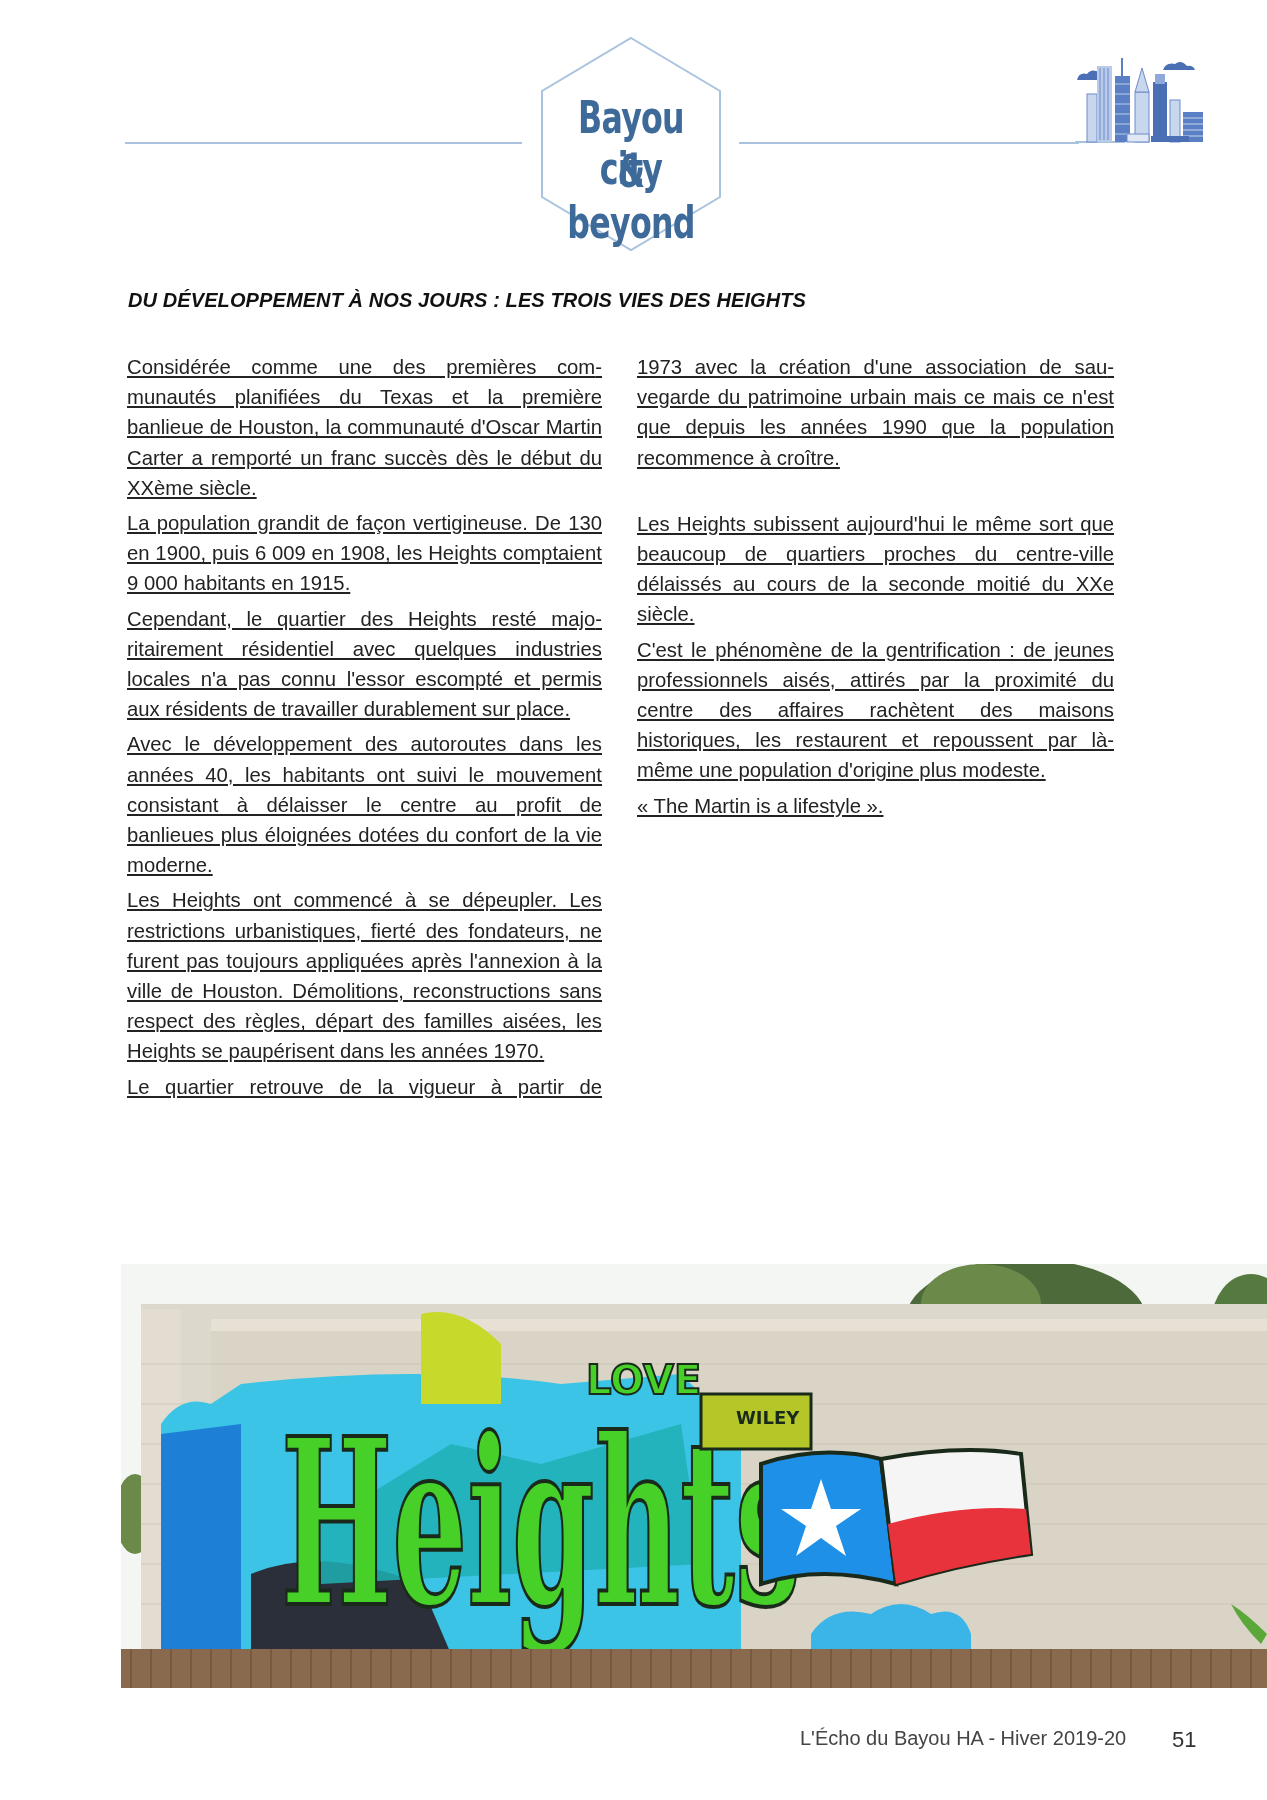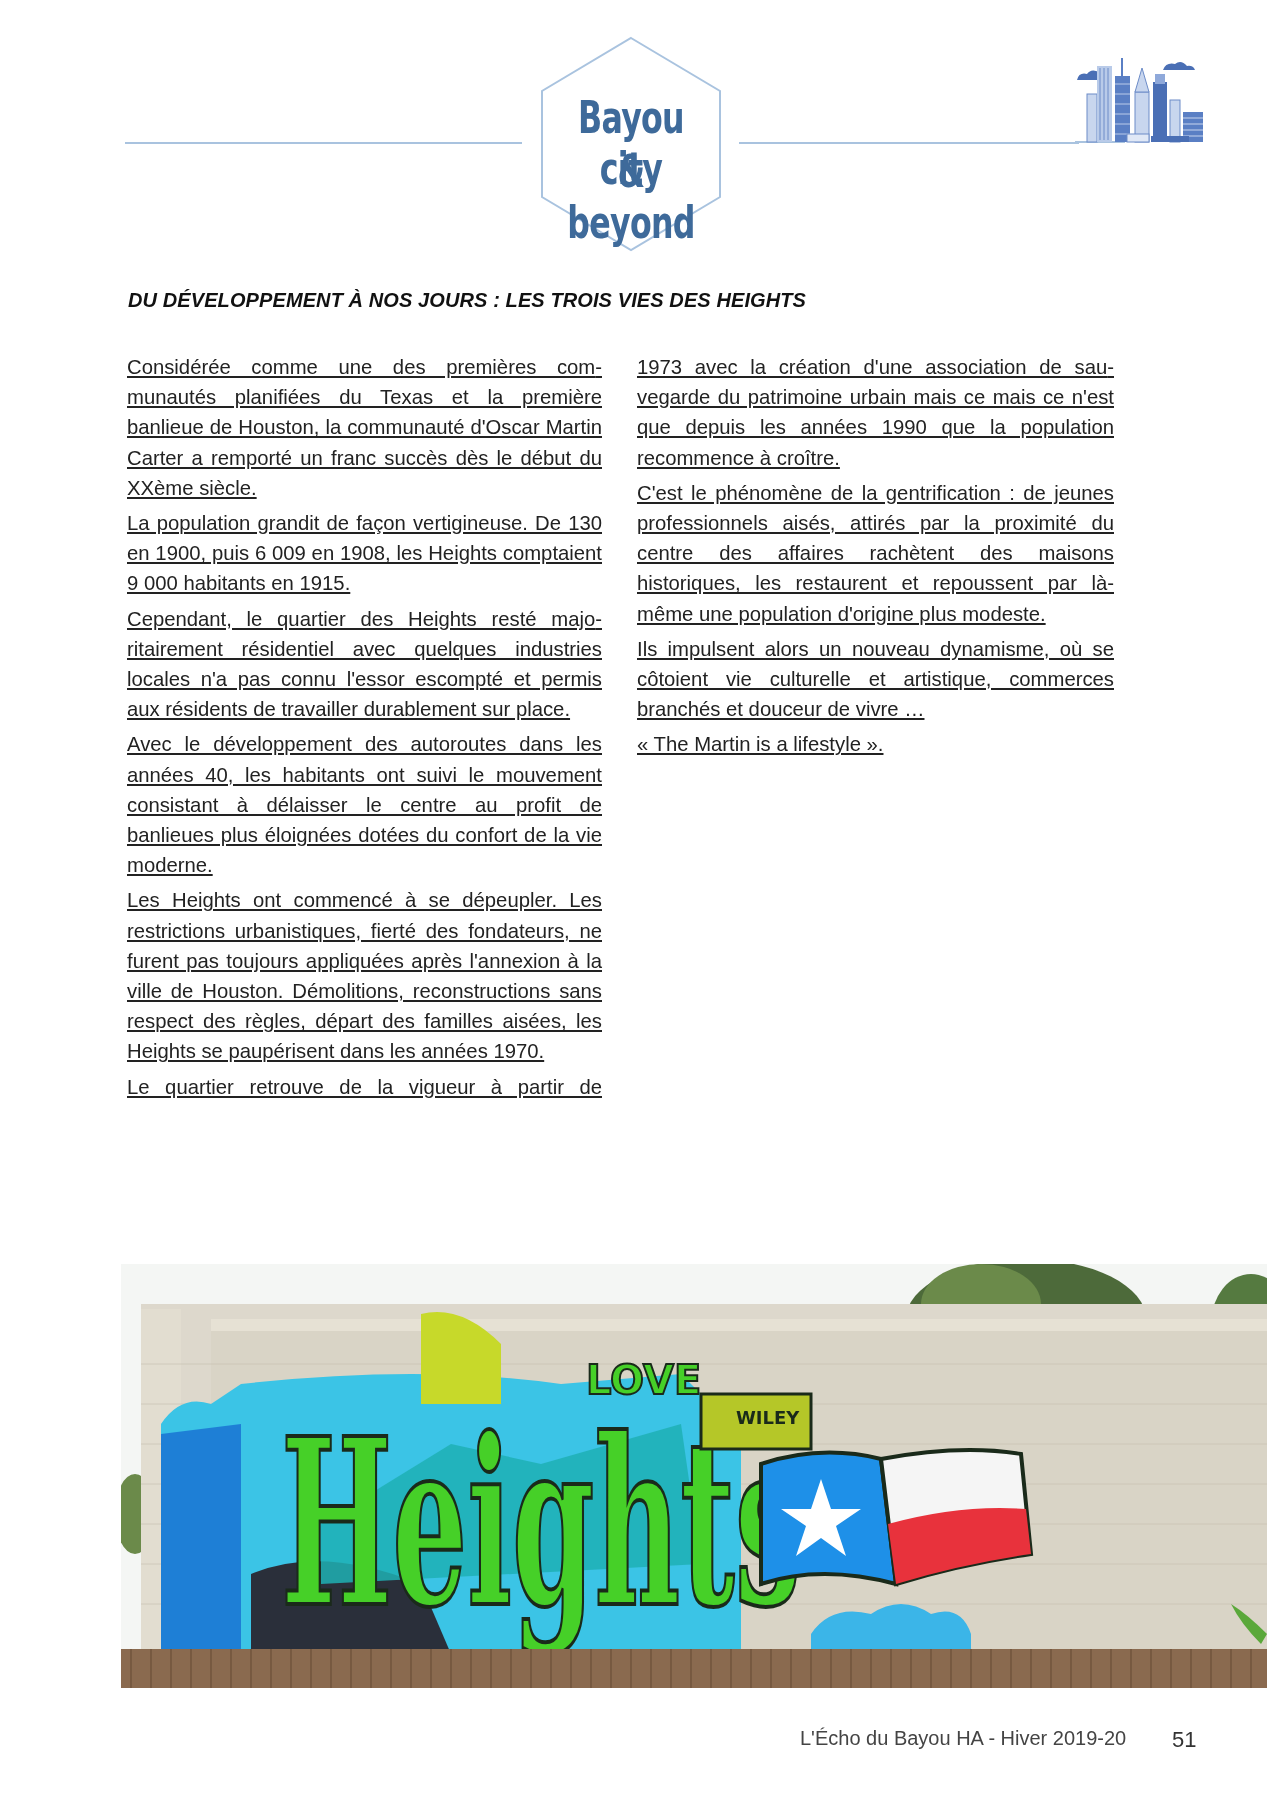--- a/index.html
+++ b/index.html
@@ -93,22 +93,22 @@
   <p>Considérée comme une des premières com­munautés planifiées du Texas et la première banlieue de Houston, la communauté d'Oscar Martin Carter a remporté un franc succès dès le début du XXème siècle.</p>
   <p>La population grandit de façon vertigineuse. De 130 en 1900, puis 6 009 en 1908, les Heights comptaient 9 000 habitants en 1915.</p>
   <p>Cependant, le quartier des Heights resté majo­ritairement résidentiel avec quelques industries locales n'a pas connu l'essor escompté et per­mis aux résidents de travailler durablement sur place.</p>
   <p>Avec le développement des autoroutes dans les années 40, les habitants ont suivi le mouve­ment consistant à délaisser le centre au profit de banlieues plus éloignées dotées du confort de la vie moderne.</p>
   <p>Les Heights ont commencé à se dépeupler. Les restrictions urbanistiques, fierté des fonda­teurs, ne furent pas toujours appliquées après l'annexion à la ville de Houston. Démolitions, reconstructions sans respect des règles, départ des familles aisées, les Heights se paupérisent dans les années 1970.</p>
   <p style="text-align-last: justify;">Le quartier retrouve de la vigueur à partir de</p>
 </div>
 
 <div class="col" id="col-right">
   <p>1973 avec la création d'une association de sau­vegarde du patrimoine urbain mais ce mais ce n'est que depuis les années 1990 que la popu­lation recommence à croître.</p>
+  <p class="gap">Les Heights subissent aujourd'hui le même sort que beaucoup de quartiers proches du centre-ville délaissés au cours de la seconde moitié du XXe siècle.</p>
   <p>C'est le phénomène de la gentrification : de jeunes professionnels aisés, attirés par la proxi­mité du centre des affaires rachètent des mai­sons historiques, les restaurent et repoussent par là-même une population d'origine plus modeste.</p>
-  <p>Ils impulsent alors un nouveau dynamisme, où se côtoient vie culturelle et artistique, com­merces branchés et douceur de vivre …</p>
   <p>« The Martin is a lifestyle ».</p>
 </div>
 
 <div class="photo">
   <svg width="1146" height="424" viewBox="0 0 1146 424">
     <rect width="1146" height="424" fill="#f4f6f4"></rect>
 
     <ellipse cx="905" cy="55" rx="120" ry="60" fill="#4d6a3a"></ellipse>
     <ellipse cx="860" cy="40" rx="60" ry="40" fill="#6b8a4a"></ellipse>
     <ellipse cx="1130" cy="60" rx="40" ry="50" fill="#557a40"></ellipse>

